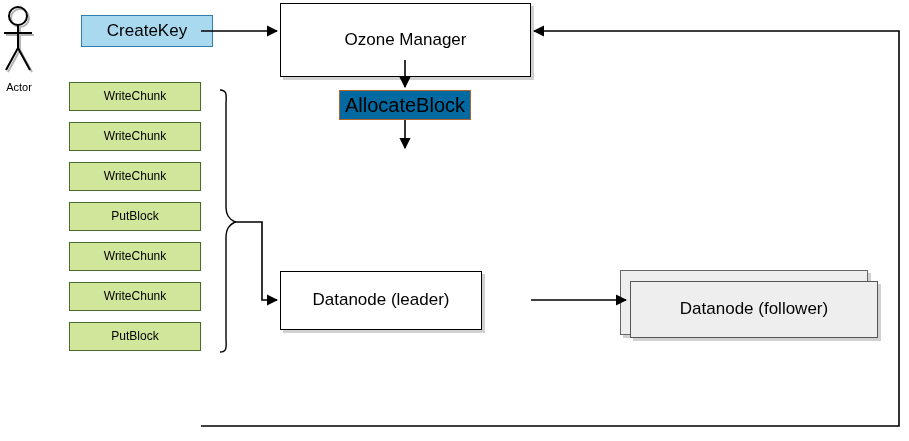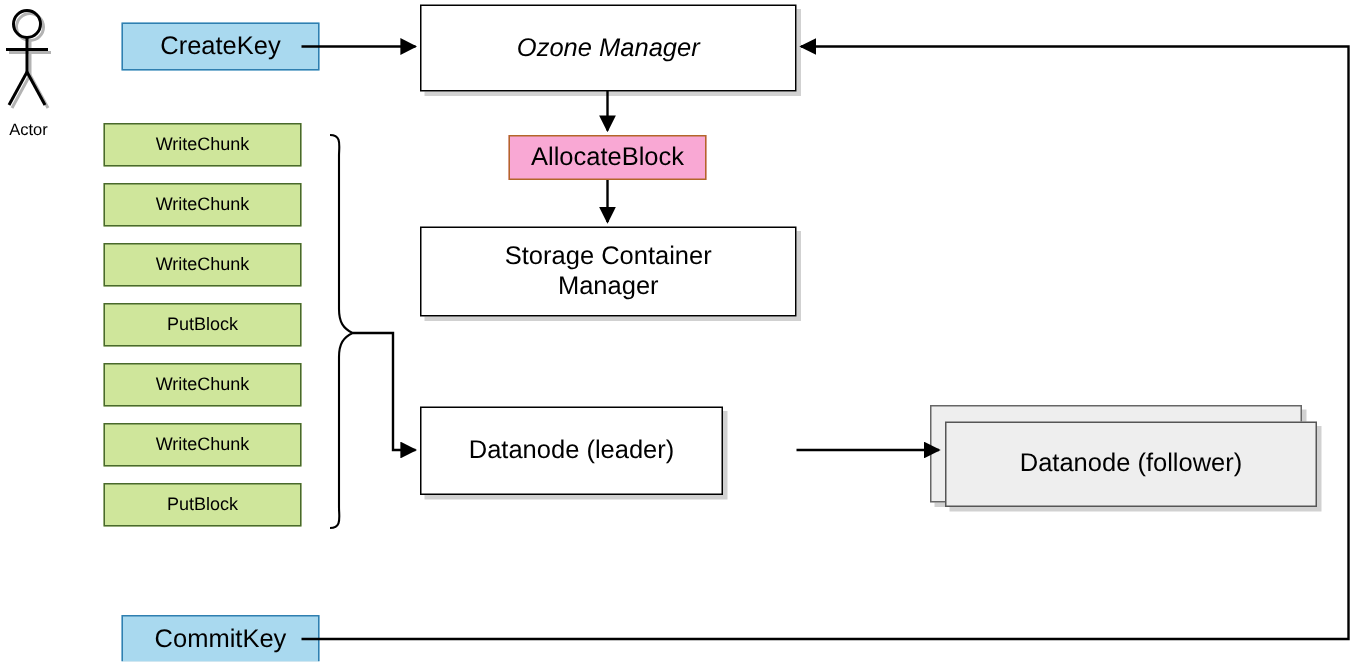--- a/index.html
+++ b/index.html
@@ -43,23 +43,23 @@
     margin-left: 12px;
   }
   
   .op-green {
     background: #cfe69b;
     border: 1.5px solid #49692c;
     font-size: 12px;
   }
   
   .op-orange {
-    background: #f9a8d4;
+    background: #0369a1;
     border: 1.5px solid #b3662a;
-    font-size: 17px;
+    font-size: 20px;
   }
   
   .stack-back {
     background: #eeeeee;
     border: 1.5px solid #666666;
     box-shadow: 3px 3px 0 rgba(0,0,0,0.18);
   }
   .stack-front {
     background: #eeeeee;
     border: 1.5px solid #555555;
@@ -111,28 +111,25 @@
   <div class="node op-blue" style="left:69px; top:15px; width:132px; height:32px;">CreateKey</div>
 
   <div class="node op-green" style="left:69px; top:82px; width:132px; height:29px;">WriteChunk</div>
   <div class="node op-green" style="left:69px; top:122px; width:132px; height:29px;">WriteChunk</div>
   <div class="node op-green" style="left:69px; top:162px; width:132px; height:29px;">WriteChunk</div>
   <div class="node op-green" style="left:69px; top:202px; width:132px; height:29px;">PutBlock</div>
   <div class="node op-green" style="left:69px; top:242px; width:132px; height:29px;">WriteChunk</div>
   <div class="node op-green" style="left:69px; top:282px; width:132px; height:29px;">WriteChunk</div>
   <div class="node op-green" style="left:69px; top:322px; width:132px; height:29px;">PutBlock</div>
 
-  <div class="node op-blue" style="left:69px; top:410px; width:132px; height:32px;">CommitKey</div>
 
-  <div class="node proc" style="left:280px; top:3px; width:251px; height:58px;font-style:italic;">Ozone Manager</div>
+  <div class="node proc" style="left:280px; top:3px; width:251px; height:74px;">Ozone Manager</div>
 
   <div class="node op-orange" style="left:339px; top:90px; width:132px; height:30px;">AllocateBlock</div>
 
-  <div class="node proc" style="left:280px; top:151px; width:251px; height:60px;">Storage Container
-Manager</div>
 
   <div class="node proc" style="left:280px; top:271px; width:202px; height:59px;">Datanode (leader)</div>
 
   <div class="node stack-back" style="left:620px; top:270px; width:248px; height:65px;"></div>
   <div class="node stack-front" style="left:630px; top:281px; width:248px; height:57px;">Datanode (follower)</div>
 
   <svg class="overlay" viewBox="0 0 909 441">
     <defs>
       <marker id="arrow" viewBox="0 0 10 10" refX="9" refY="5" markerWidth="7" markerHeight="7" orient="auto-start-reverse">
         <path d="M 0 0 L 10 5 L 0 10 z" fill="#000000"></path>

